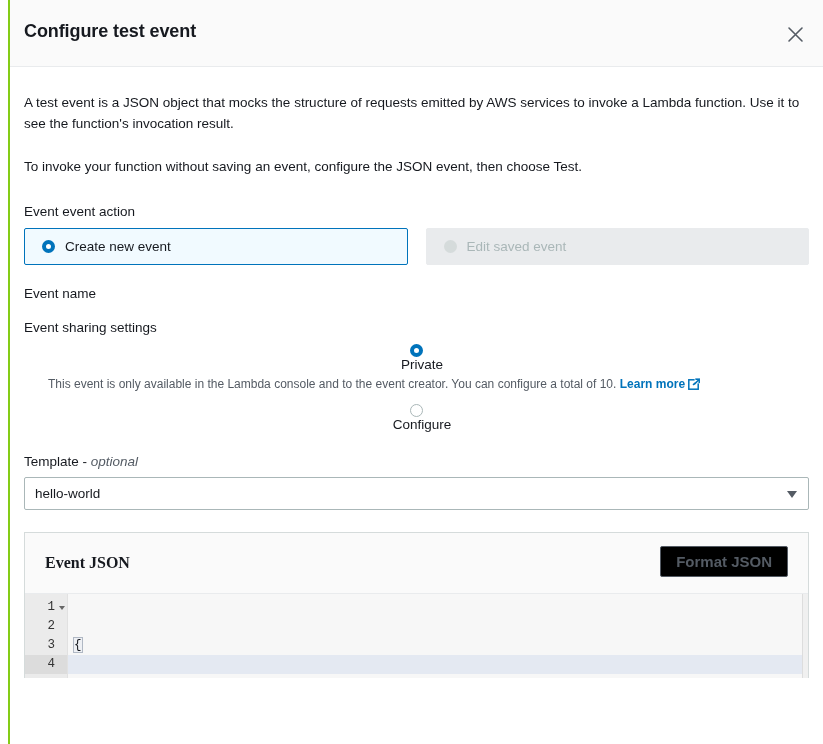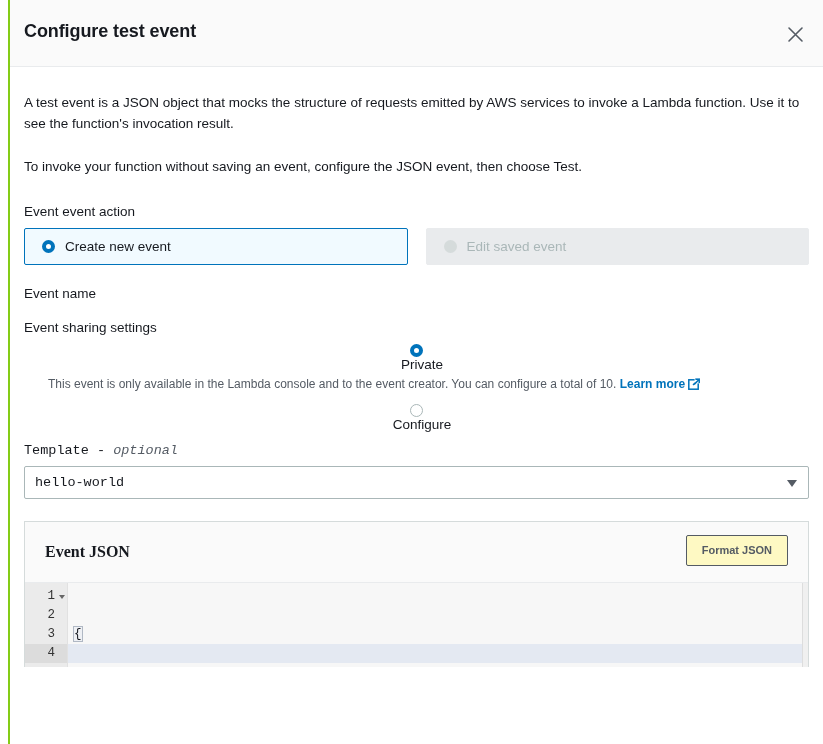--- a/index.html
+++ b/index.html
@@ -251,26 +251,26 @@
     font-weight: bold;
     color: #16191f;
     font-family: Liberation Serif, serif;
   }
   .format-btn {
     position: absolute;
     right: 20px;
     top: 13px;
     height: 31px;
     padding: 0 15px;
-    background: #fef9c3;
+    background: #000000;
     border: 1px solid #545b64;
     border-radius: 2px;
     color: #545b64;
     font-family: "Liberation Sans", sans-serif;
-    font-size: 11px;
+    font-size: 15px;
     font-weight: bold;
     cursor: pointer;
     line-height: 29px;
   }
 
   
   .editor {
     display: flex;
     background: #f7f7f7;
     border-top: 1px solid #e9ebed;
@@ -407,21 +407,21 @@
                 </svg></span>
           </a>
         </p>
 
         <div class="radio-row">
           <span class="radio-ring off"></span>
           <span class="rl">Configure</span>
         </div>
       </div>
 
-      <div style="margin-top:11px;font-family:Liberation Mono, monospace;">
+      <div style="margin-top:22px;">
         <div class="field-label">
           <span>Template - </span><span class="optional">optional</span>
         </div>
         <div class="select-wrap">
           <div class="select-box">
             <span>hello-world</span>
           </div>
           <span class="caret"></span>
         </div>
       </div>

